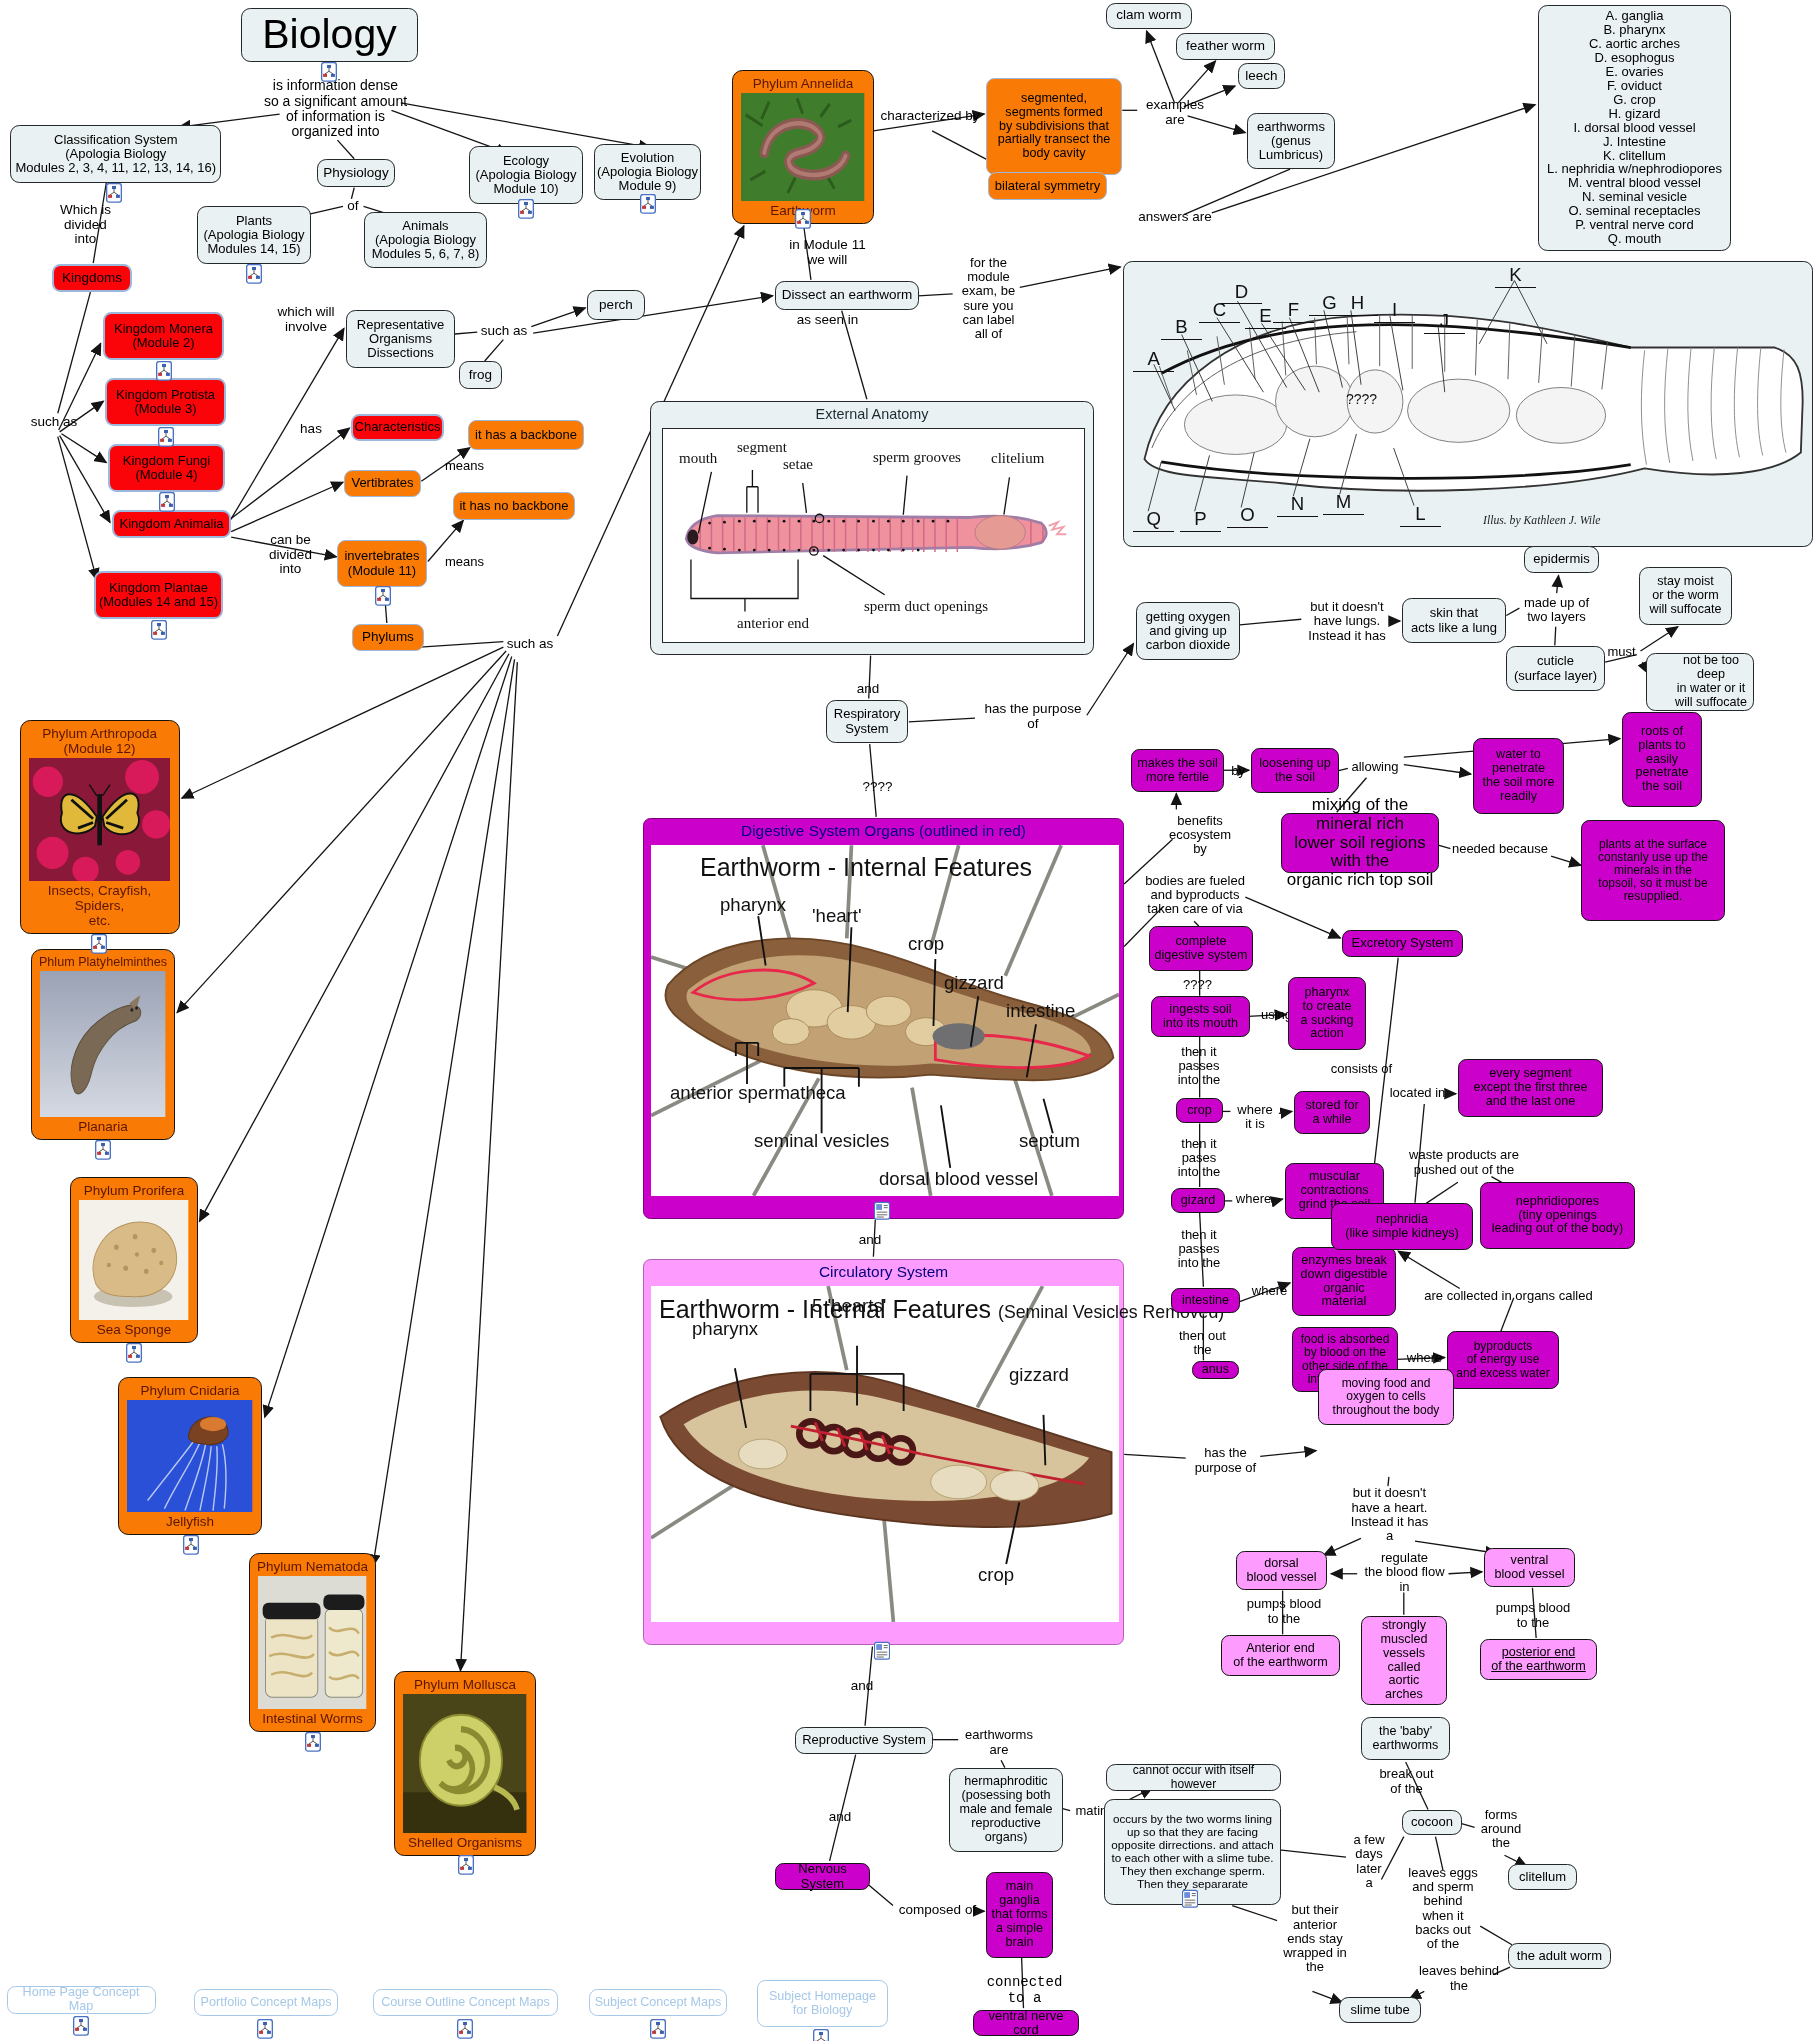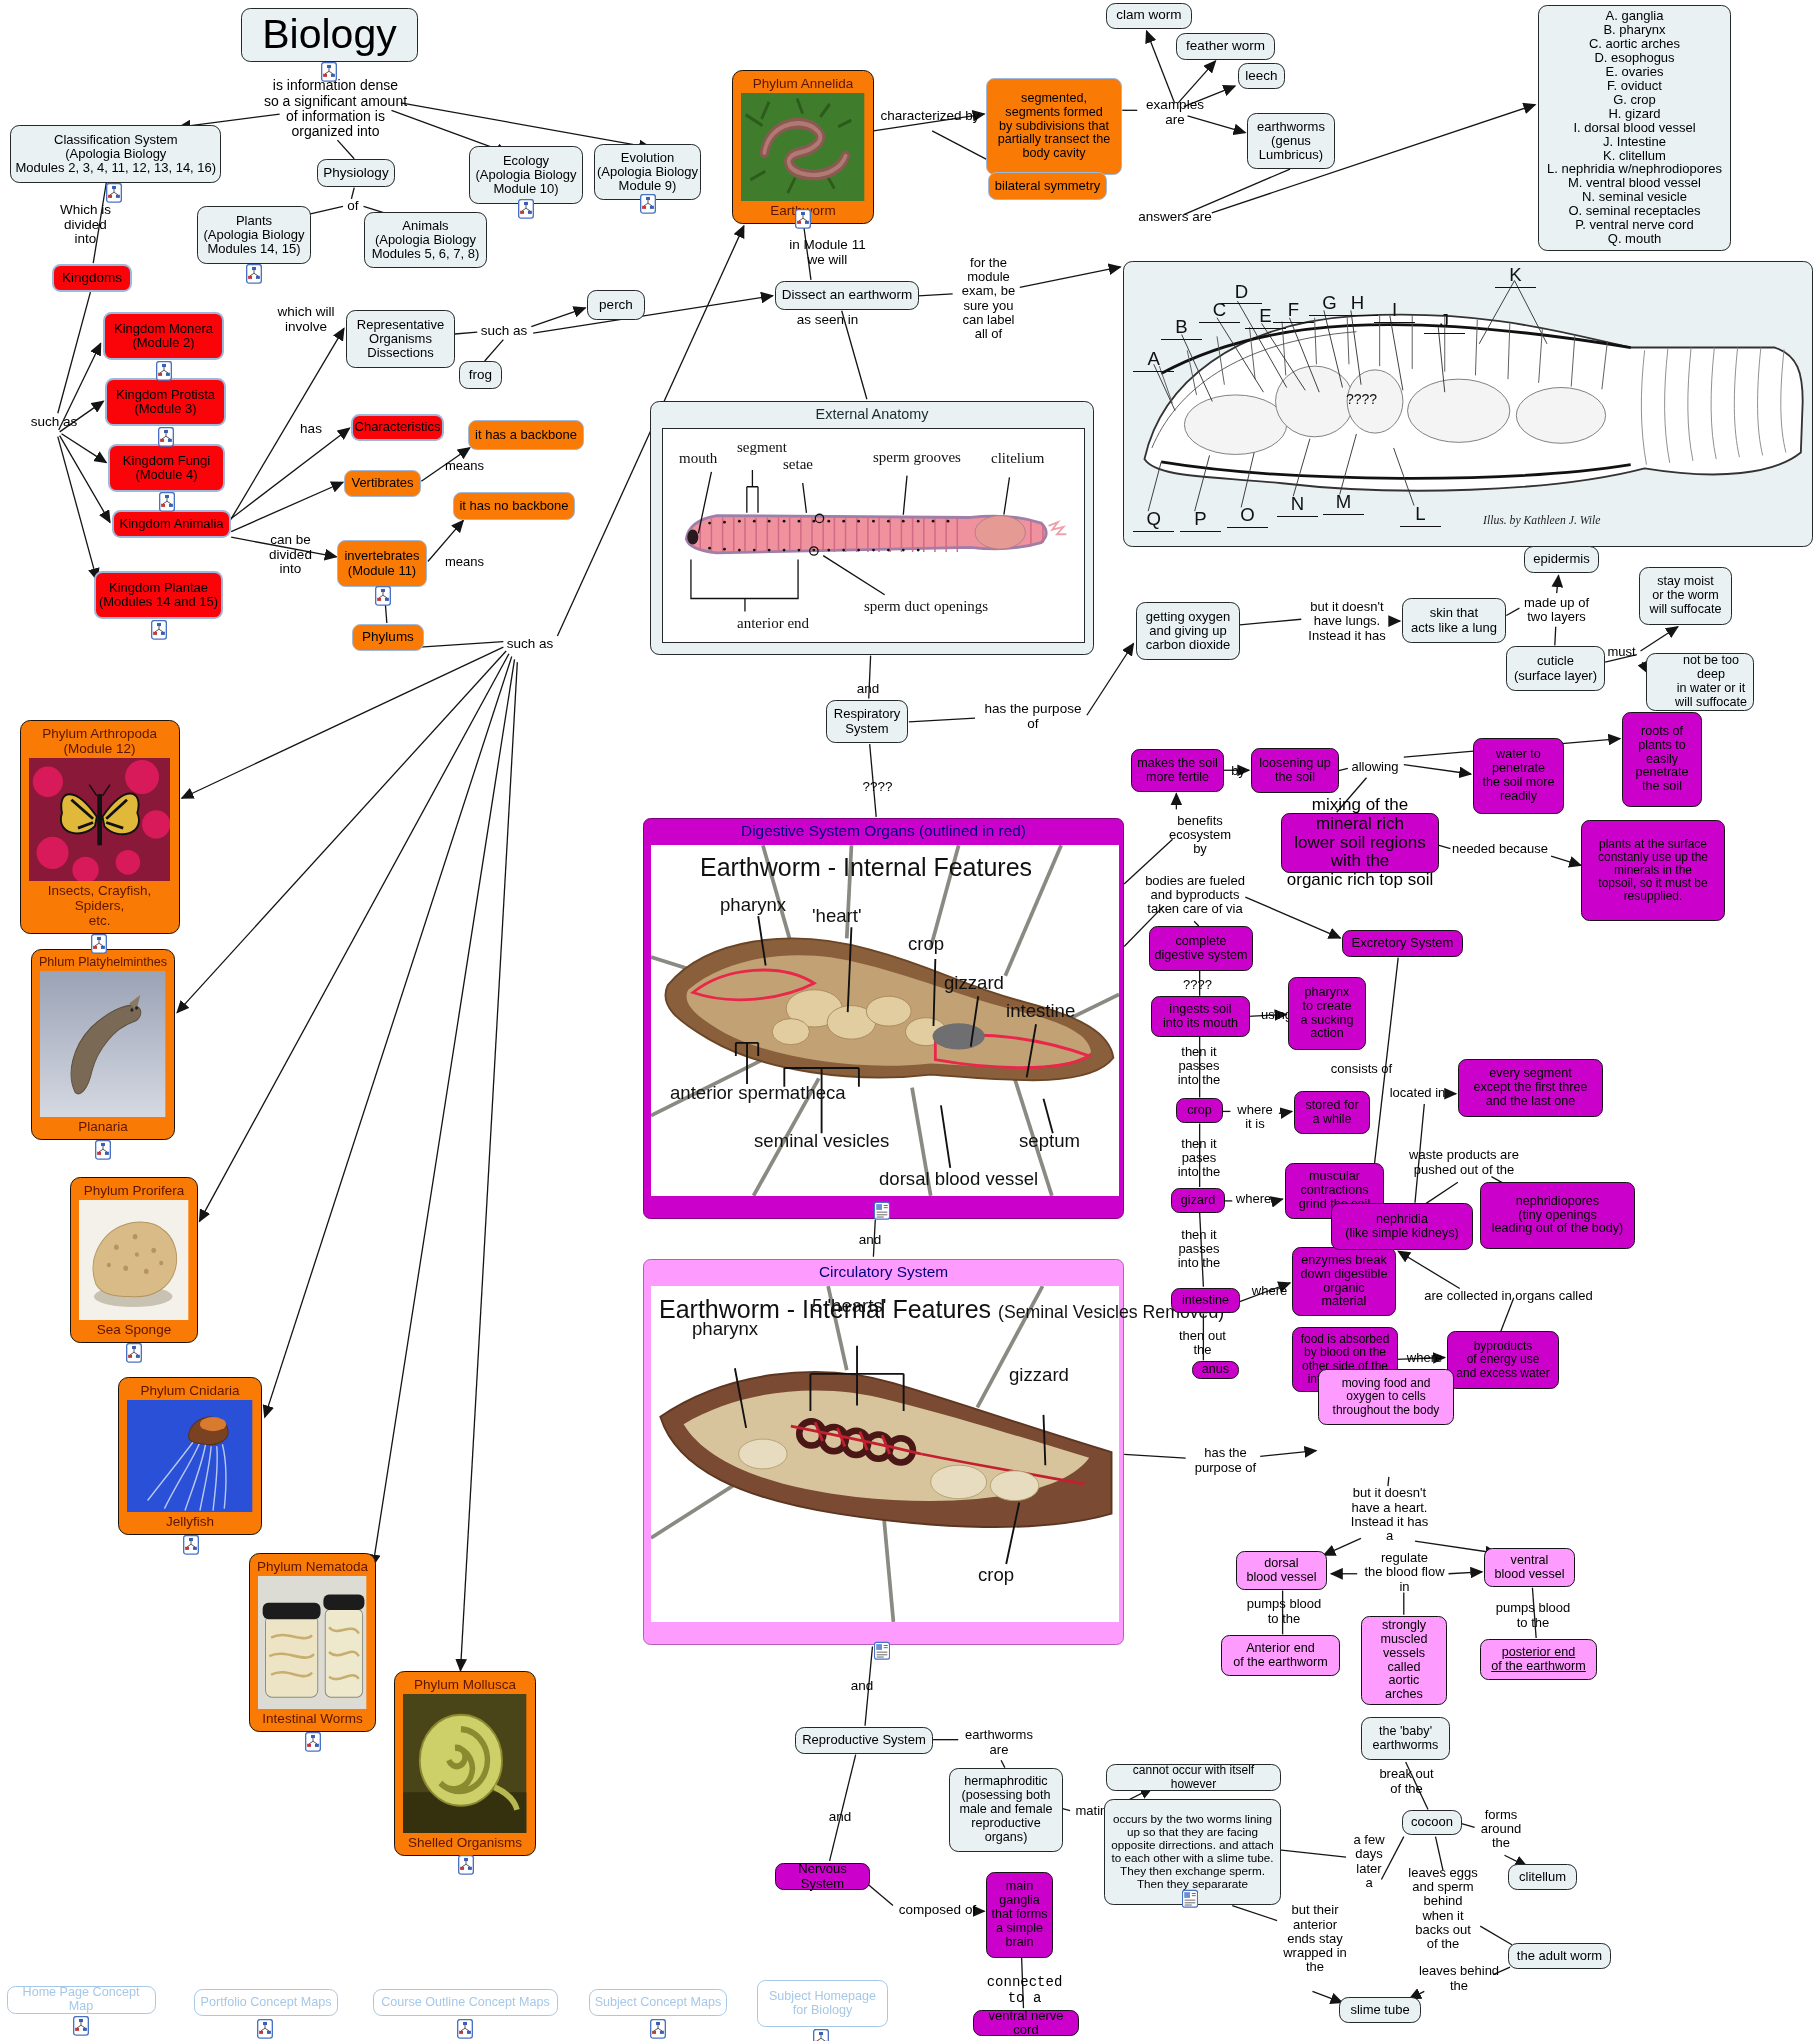--- a/index.html
+++ b/index.html
@@ -762,21 +762,21 @@
 passes
 into the</div>
     <div class="node nm" style="left: 1176px; top: 1098px; width: 47px; height: 25px; font-size: 12.6px;">crop</div>
     <div class="node t" style="left: 1231px; top: 1100px; width: 48px; height: 34px; font-size: 13px;">where
 it is</div>
     <div class="node nm" style="left: 1294px; top: 1091px; width: 76px; height: 43px; font-size: 12.6px;">stored for
 a while</div>
     <div class="node t" style="left: 1171px; top: 1134px; width: 56px; height: 48px; font-size: 13px;">then it
 pases
 into the</div>
-    <div class="node nm" style="left: 1171px; top: 1188px; width: 54px; height: 25px; font-size: 12.6px;">gizard</div>
+    <div class="node nm" style="left: 1171px; top: 1188px; width: 54px; height: 25px; font-size: 12.6px; border-radius: 9px;">gizard</div>
     <div class="node t" style="left: 1231px; top: 1191px; width: 45px; height: 16px; font-size: 13px;">where</div>
     <div class="node nm" style="left: 1285px; top: 1163px; width: 99px; height: 56px; font-size: 12.6px;">muscular
 contractions
 grind the soil</div>
     <div class="node t" style="left: 1171px; top: 1225px; width: 56px; height: 48px; font-size: 13px;">then it
 passes
 into the</div>
     <div class="node nm" style="left: 1171px; top: 1288px; width: 69px; height: 25px; font-size: 12.6px;">intestine</div>
     <div class="node t" style="left: 1247px; top: 1283px; width: 45px; height: 16px; font-size: 13px;">where</div>
     <div class="node nm" style="left: 1292px; top: 1247px; width: 104px; height: 69px; font-size: 12.6px;">enzymes break

